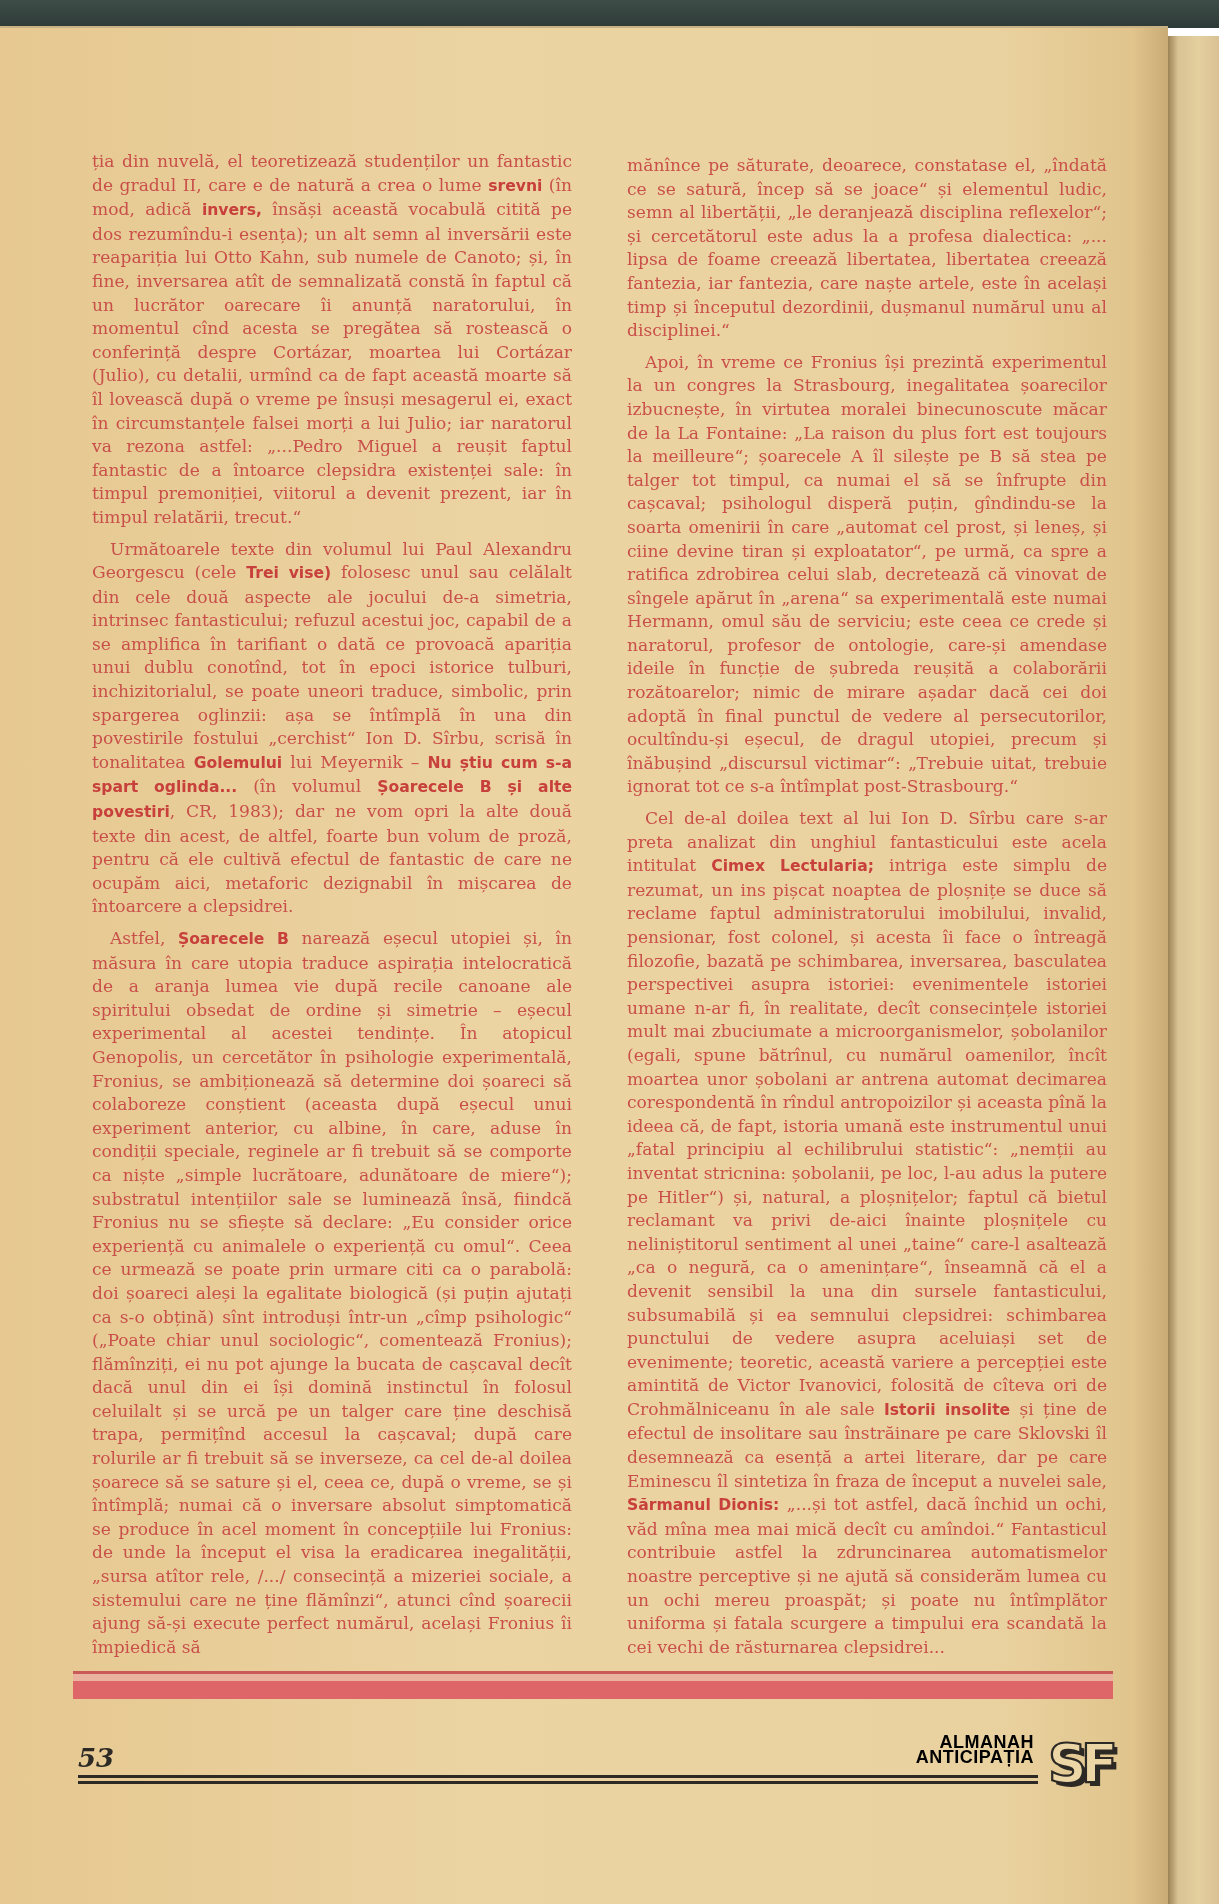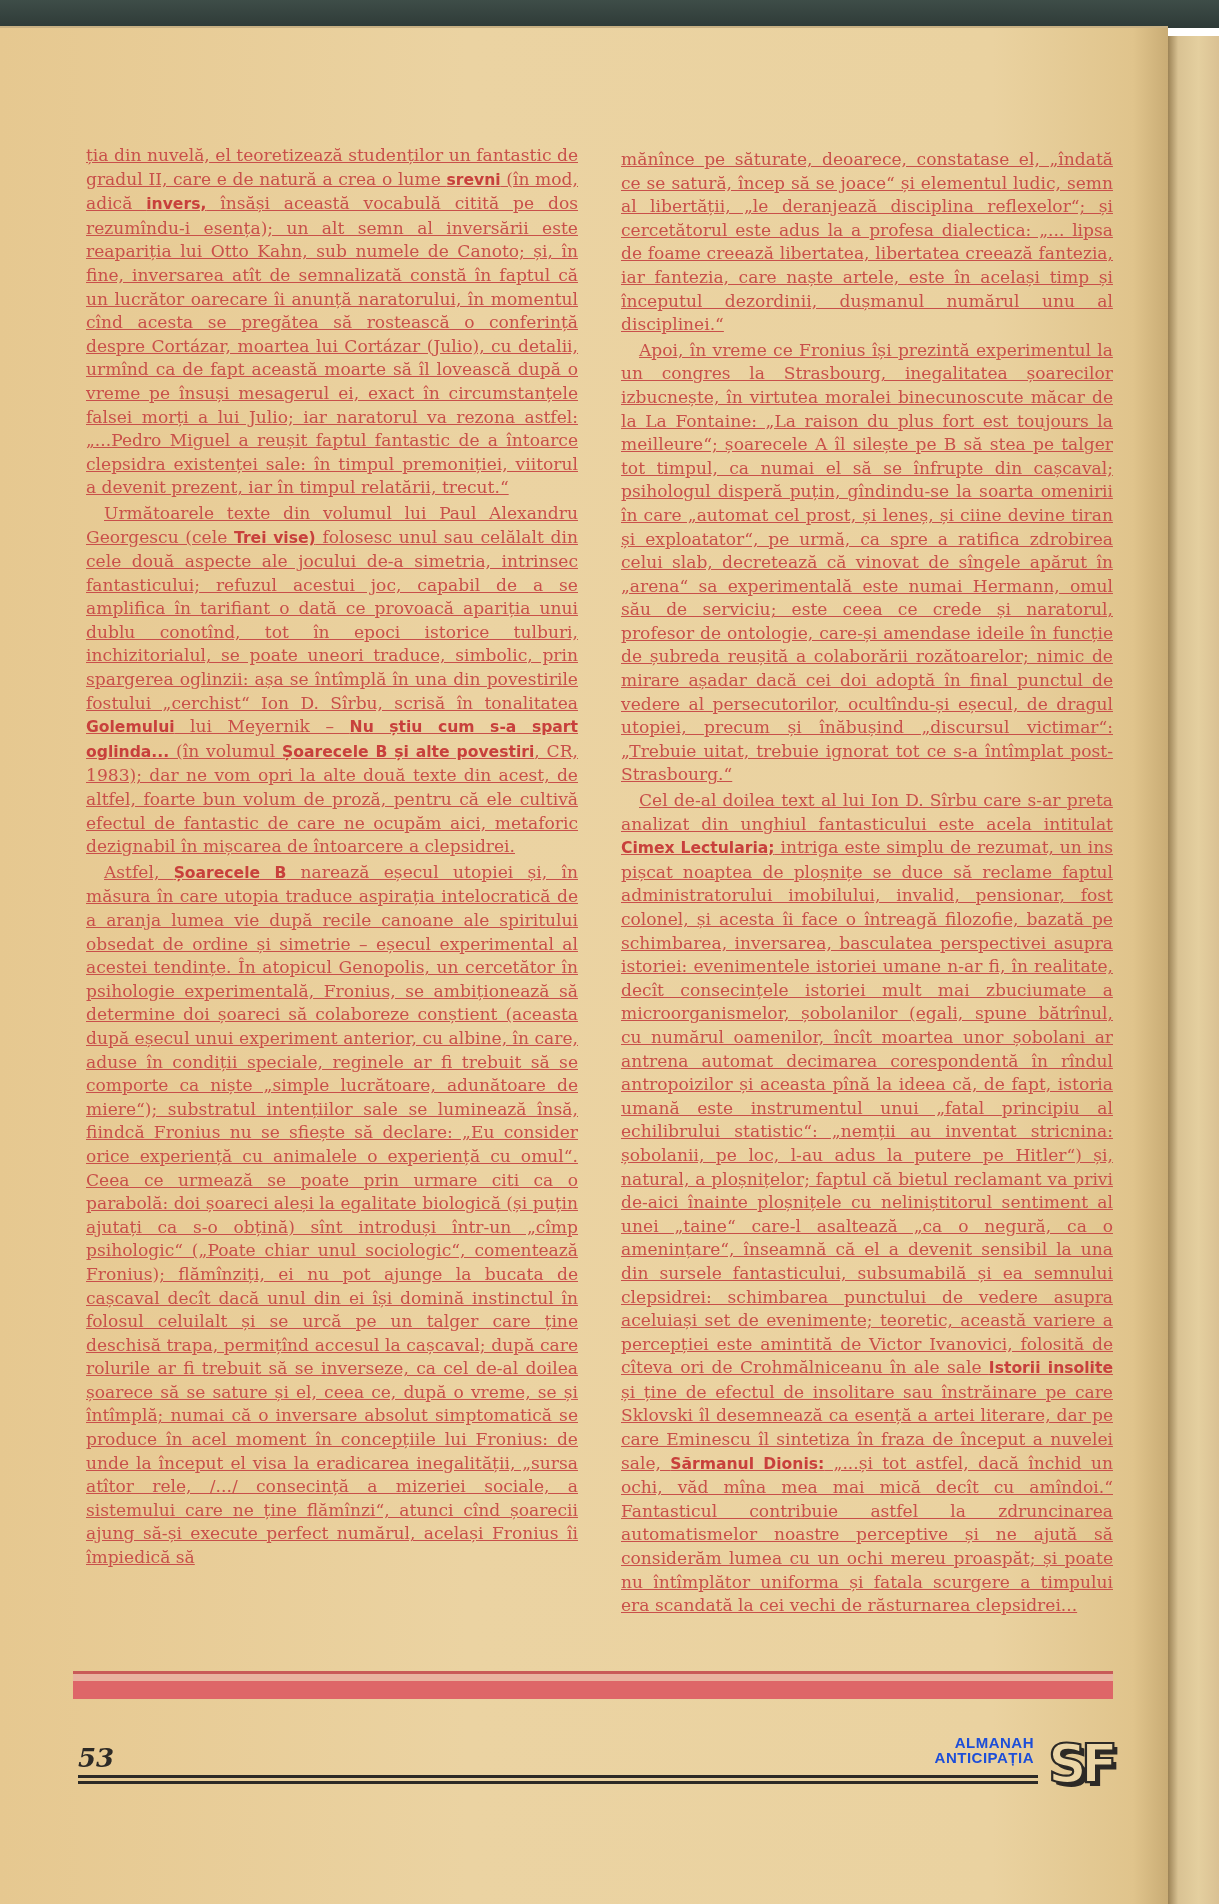--- a/index.html
+++ b/index.html
@@ -22,21 +22,21 @@
     background: linear-gradient(90deg, #9c8356 0%, #d9c293 20%, #e4cf9f 60%, #dac193 100%);
   }
   .column {
     position: absolute; top: 142px; width: 496px;
     color: #c9504a;
     font-size: 17.1px; line-height: 23.6px;
     text-align: justify; hyphens: none;
   }
   .col-left { left: 84px; }
   .col-right { left: 619px; top: 146px; }
-  .column p { margin: 2px; text-indent: 0; text-decoration: underline; }
+  .column p { margin: 8px; text-indent: 0; }
   .column p.indent { text-indent: 18px; }
   .column b {
     font-family: "DejaVu Sans", sans-serif; font-weight: bold;
     color: #c8403c; font-size: 15.6px;
   }
   .rule-thin {
     position: absolute; left: 73px; top: 1671px; width: 1040px; height: 3px;
     background: #c95a58;
   }
   .rule-light {
@@ -50,21 +50,21 @@
   .page-number {
     position: absolute; left: 78px; top: 1743px;
     font-family: "DejaVu Serif", serif; font-style: italic; font-weight: bold;
     font-size: 26px; color: #2d2a26;
   }
   .footer-line1 { position: absolute; left: 78px; top: 1775px; width: 960px; height: 3px; background: #2d2a26; }
   .footer-line2 { position: absolute; left: 78px; top: 1781px; width: 960px; height: 3px; background: #2d2a26; }
   .brand {
     position: absolute; right: 185px; top: 1735px; text-align: right;
     font-family: "Liberation Sans", sans-serif; font-weight: bold;
-    font-size: 15px; line-height: 15px; color: #1d4ed8; letter-spacing: 0.5px;
+    font-size: 18px; line-height: 15px; color: #000000; letter-spacing: 0.5px;
   }
   .sf-logo {
     position: absolute; left: 1046px; top: 1733px; width: 72px; height: 58px;
   }
 </style>
 </head>
 <body>
 
 <div class="scan-topbar"></div>
 <div class="page"></div>

